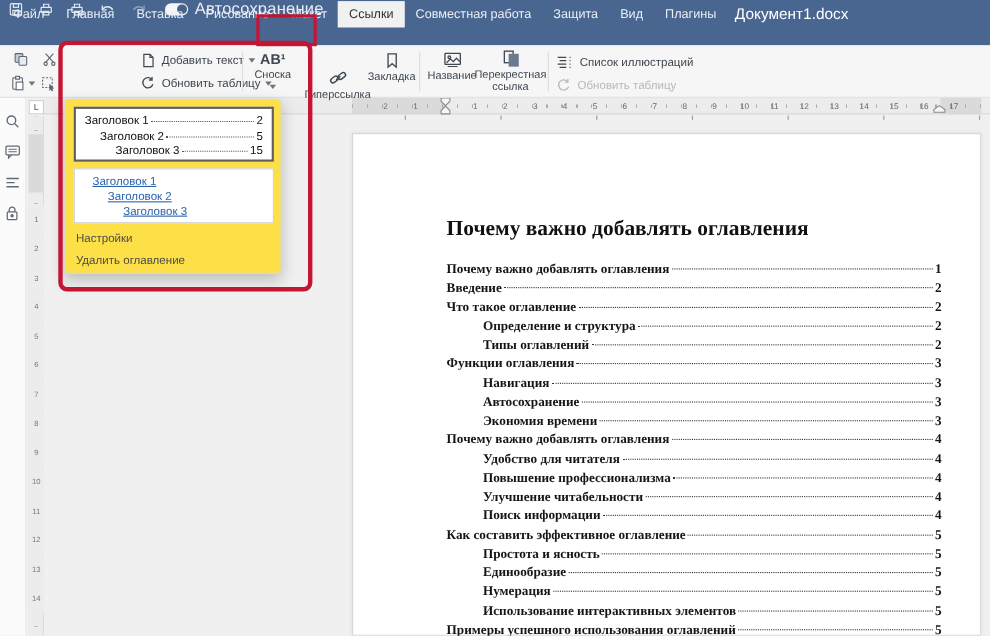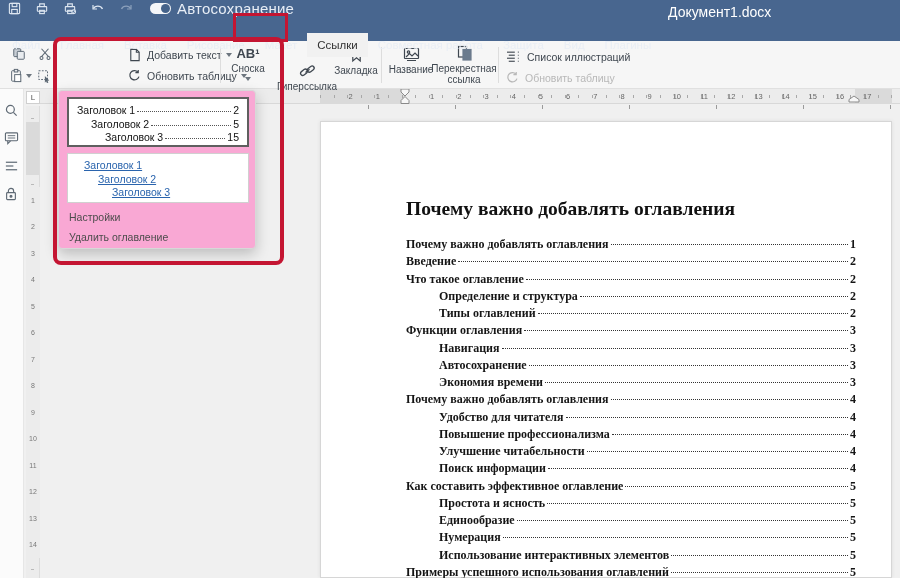--- a/index.html
+++ b/index.html
@@ -11,21 +11,21 @@
   .qa-row { position:absolute; left:0; top:0; width:900px; height:17px; display:flex; align-items:center; }
   .qa-btn { width:28px; height:16px; display:flex; align-items:center; justify-content:center; color:#dde6f1; }
   .qa-btn svg { display:block; }
   .qa-btn.dim { opacity:.45; }
   .toggle { width:21px; height:11px; border-radius:6px; background:#f4f6f9; position:relative; margin-left:10px; }
   .toggle .knob { position:absolute; right:1px; top:1px; width:9px; height:9px; border-radius:50%; background:#44628a; }
   .autosave-lbl { color:#e8eef6; font-size:15px; margin-left:6px; letter-spacing:.2px; }
   .doc-title { position:absolute; left:668px; top:4px; color:#ffffff; font-size:14px; }
 
   
-  .tabs { position:absolute; left:2px; top:33px; height:24px; display:flex;justify-content:space-between; }
+  .tabs { position:absolute; left:2px; top:1px; height:24px; display:flex;justify-content:space-between; }
   .tab { height:24px; padding:0 10px; display:flex; align-items:center; color:#e9eef5; font-size:11.5px; cursor:default; white-space:nowrap; }
   .tab[data-active="true"] { background:#f1f1f1; color:#333; }
 
   
   .toolbar { position:absolute; left:0; top:41px; width:900px; height:48px; background:#f6f6f6; border-bottom:1px solid #e0e0e0; z-index:4; color:#4c5560; }
   .tsep { position:absolute; top:6px; width:1px; height:36px; background:#ddd; }
   .tbtn { position:absolute; display:flex; flex-direction:column; align-items:center; font-size:10px; color:#3f4750; }
   .tbtn .lbl { margin-top:2px; white-space:nowrap; }
   .caret-d { width:0; height:0; border-left:3.5px solid transparent; border-right:3.5px solid transparent; border-top:4px solid #6c757e; display:inline-block; margin-left:4px; }
   .caret-u { width:0; height:0; border-left:3.5px solid transparent; border-right:3.5px solid transparent; border-bottom:4px solid #6c757e; display:inline-block; }
@@ -62,21 +62,21 @@
   .page { position:absolute; left:296px; top:17px; width:572px; height:457px; background:#ffffff; border:1px solid #d6d6d6; box-shadow:0 0 4px rgba(0,0,0,.08); }
   .doc-heading { position:absolute; left:85px; top:76px; font-family:"Liberation Serif","DejaVu Serif",serif; font-weight:bold; font-size:19.5px; color:#111; white-space:nowrap; }
   .toc-list { position:absolute; left:85px; top:115px; width:450px; font-family:"Liberation Serif","DejaVu Serif",serif; }
   .toc-row { display:flex; align-items:baseline; height:17.25px; font-size:12px; font-weight:bold; color:#151515; }
   .toc-row[data-level="2"] { padding-left:33px; }
   .toc-row .t { white-space:nowrap; }
   .toc-row .dots { flex:1; border-bottom:1.6px dotted #333; margin:0 2px; transform:translateY(-3px); min-width:8px; }
   .toc-row .pg { flex:none; }
 
   
-  .dropdown { position:absolute; left:58px; top:90px; width:198px; height:159px; background:#f9a8d4; border:1px solid #d8d8d8; border-radius:4px; box-shadow:0 5px 14px rgba(0,0,0,.22); z-index:40; }
+  .dropdown { position:absolute; left:58px; top:90px; width:198px; height:159px; background:#fde047; border:1px solid #d8d8d8; border-radius:4px; box-shadow:0 5px 14px rgba(0,0,0,.22); z-index:40; }
   .style-box { position:absolute; left:8px; width:182px; height:50px; background:#fff; padding:5px 8px 4px 8px; }
   .style-box.sel { top:6px; border:2px solid #5f5f5f; }
   .style-box.plain { top:62px; border:1px solid #d0d0d0; }
   .prev-row { display:flex; align-items:baseline; height:13.5px; font-size:10.5px; color:#111; }
   .prev-row .dots { flex:1; border-bottom:1.4px dotted #555; margin:0 2px; transform:translateY(-2px); }
   .prev-row[data-ind="1"] { padding-left:14px; }
   .prev-row[data-ind="2"] { padding-left:28px; }
   .link-row { height:13.5px; font-size:10.5px; }
   .link-row a { color:#2a64ad; text-decoration:underline; }
   .link-row[data-ind="0"] { padding-left:8px; }

